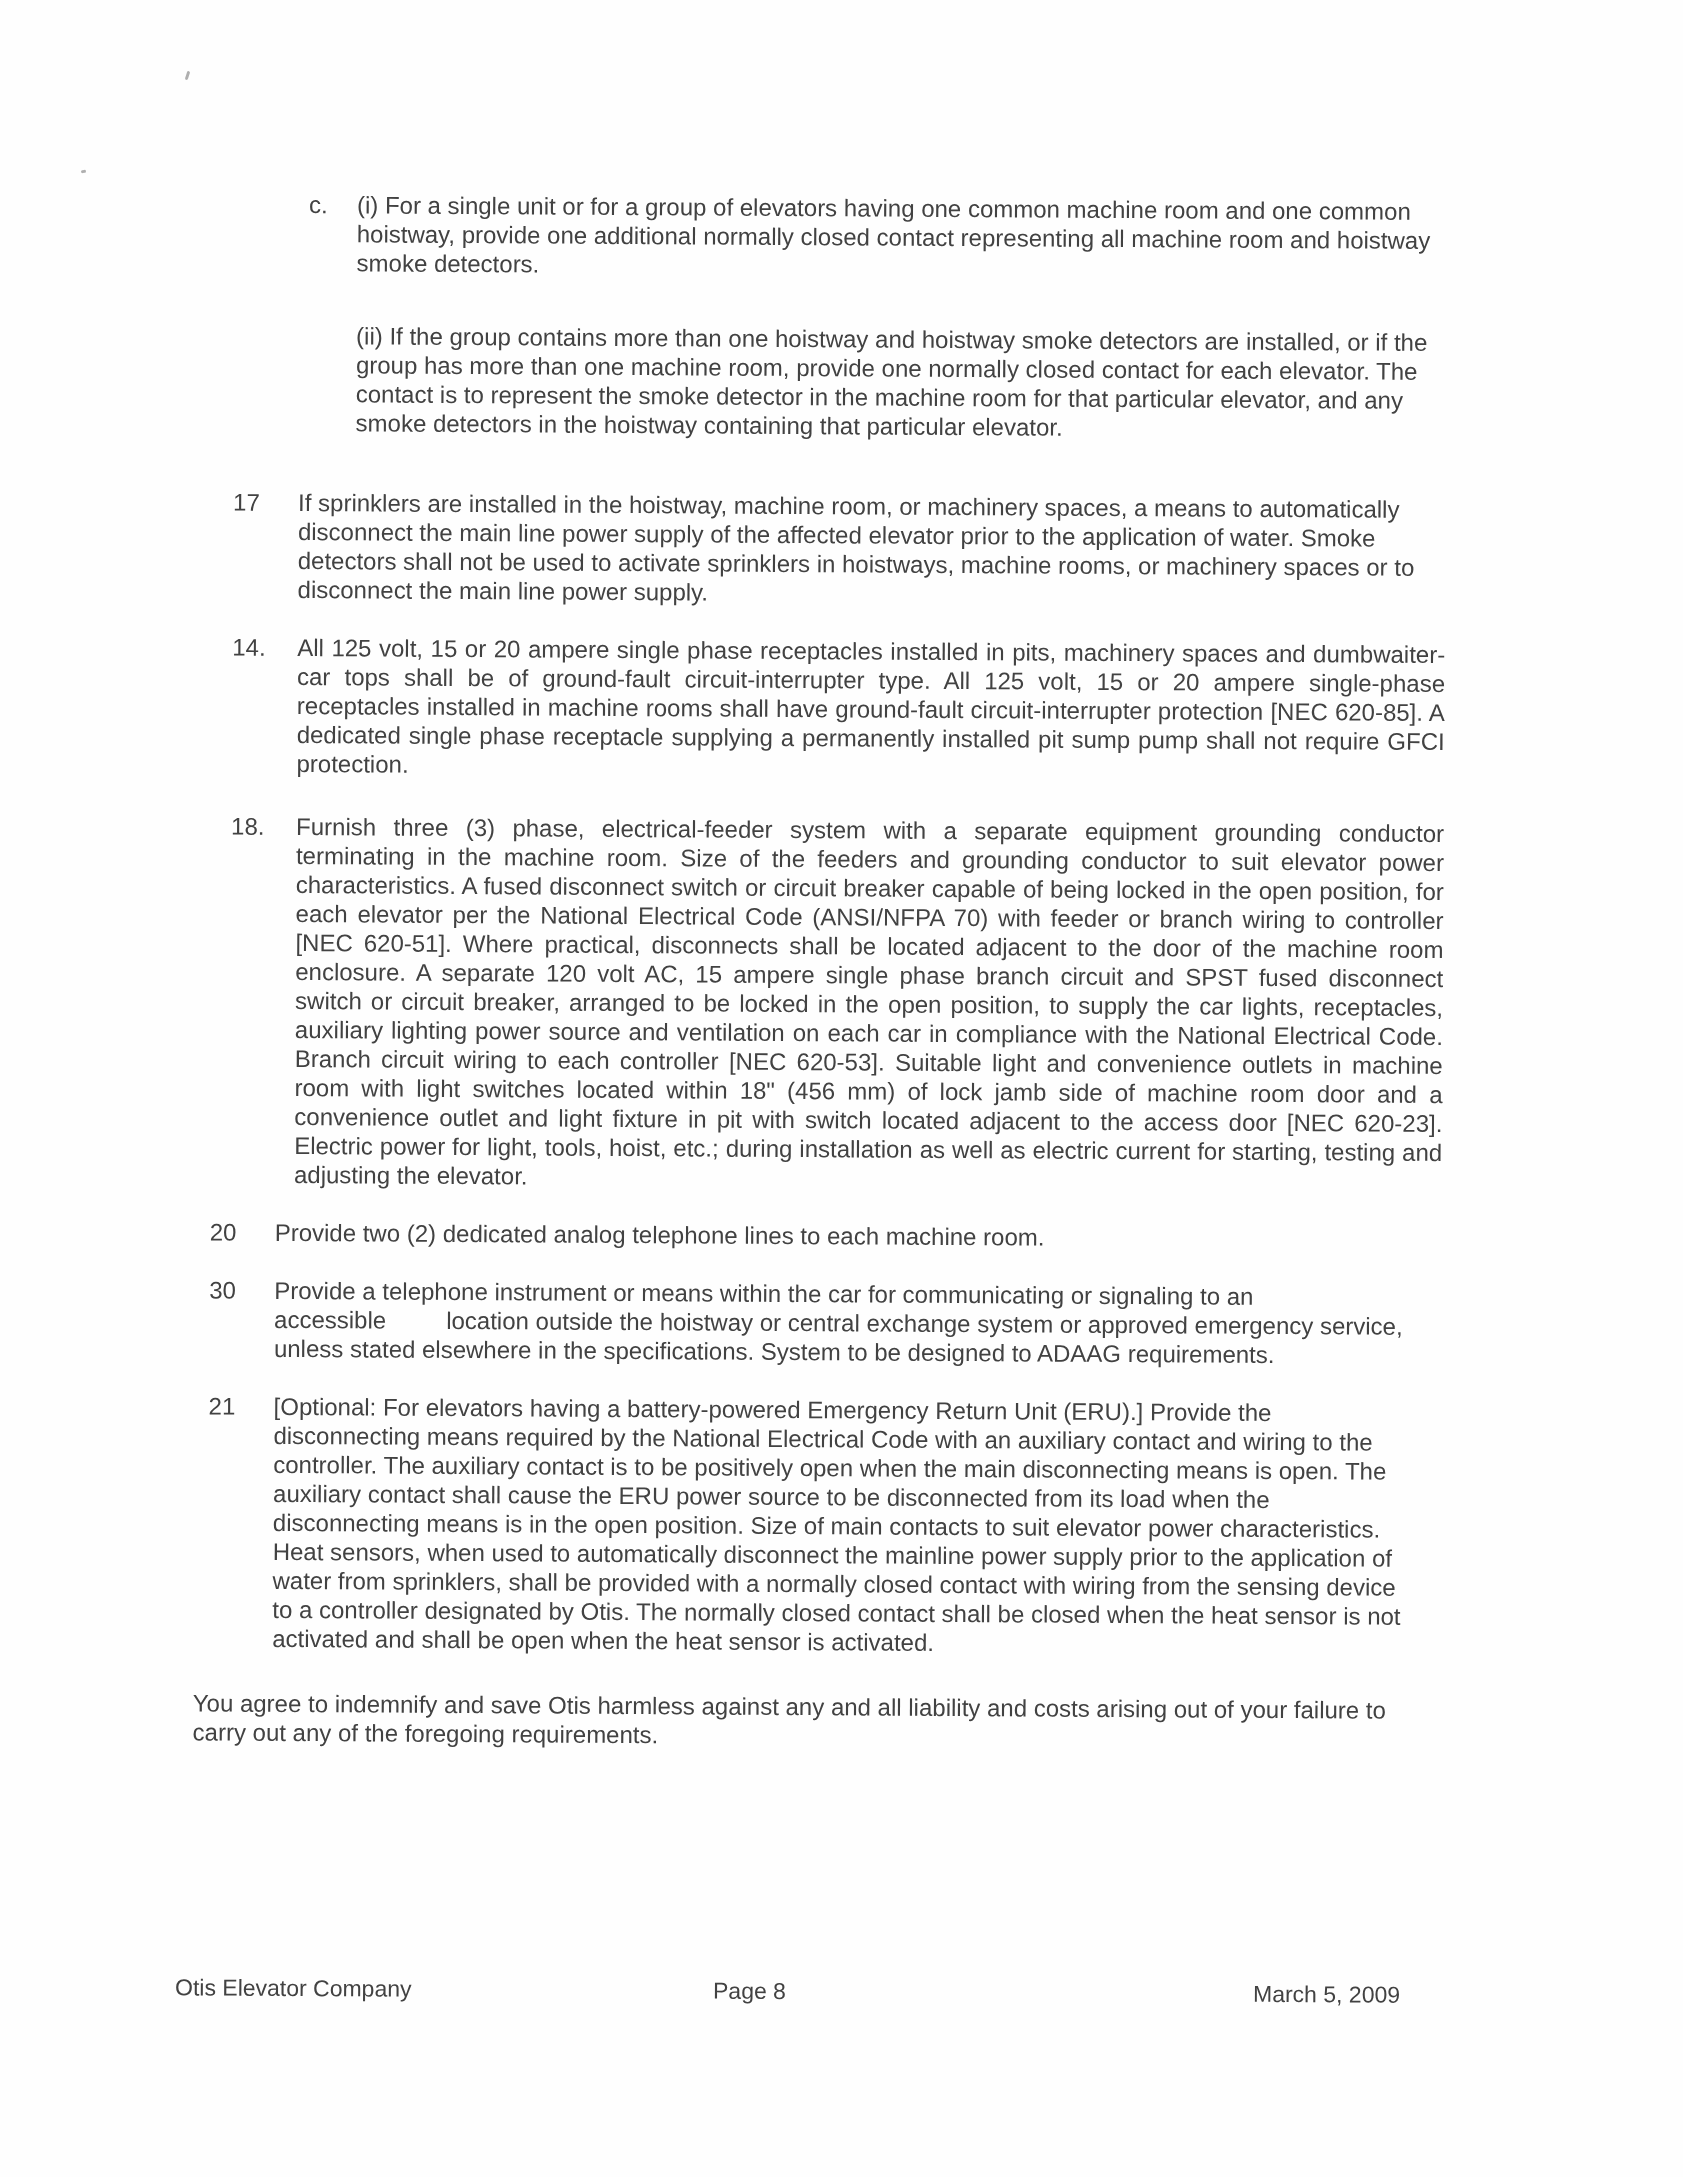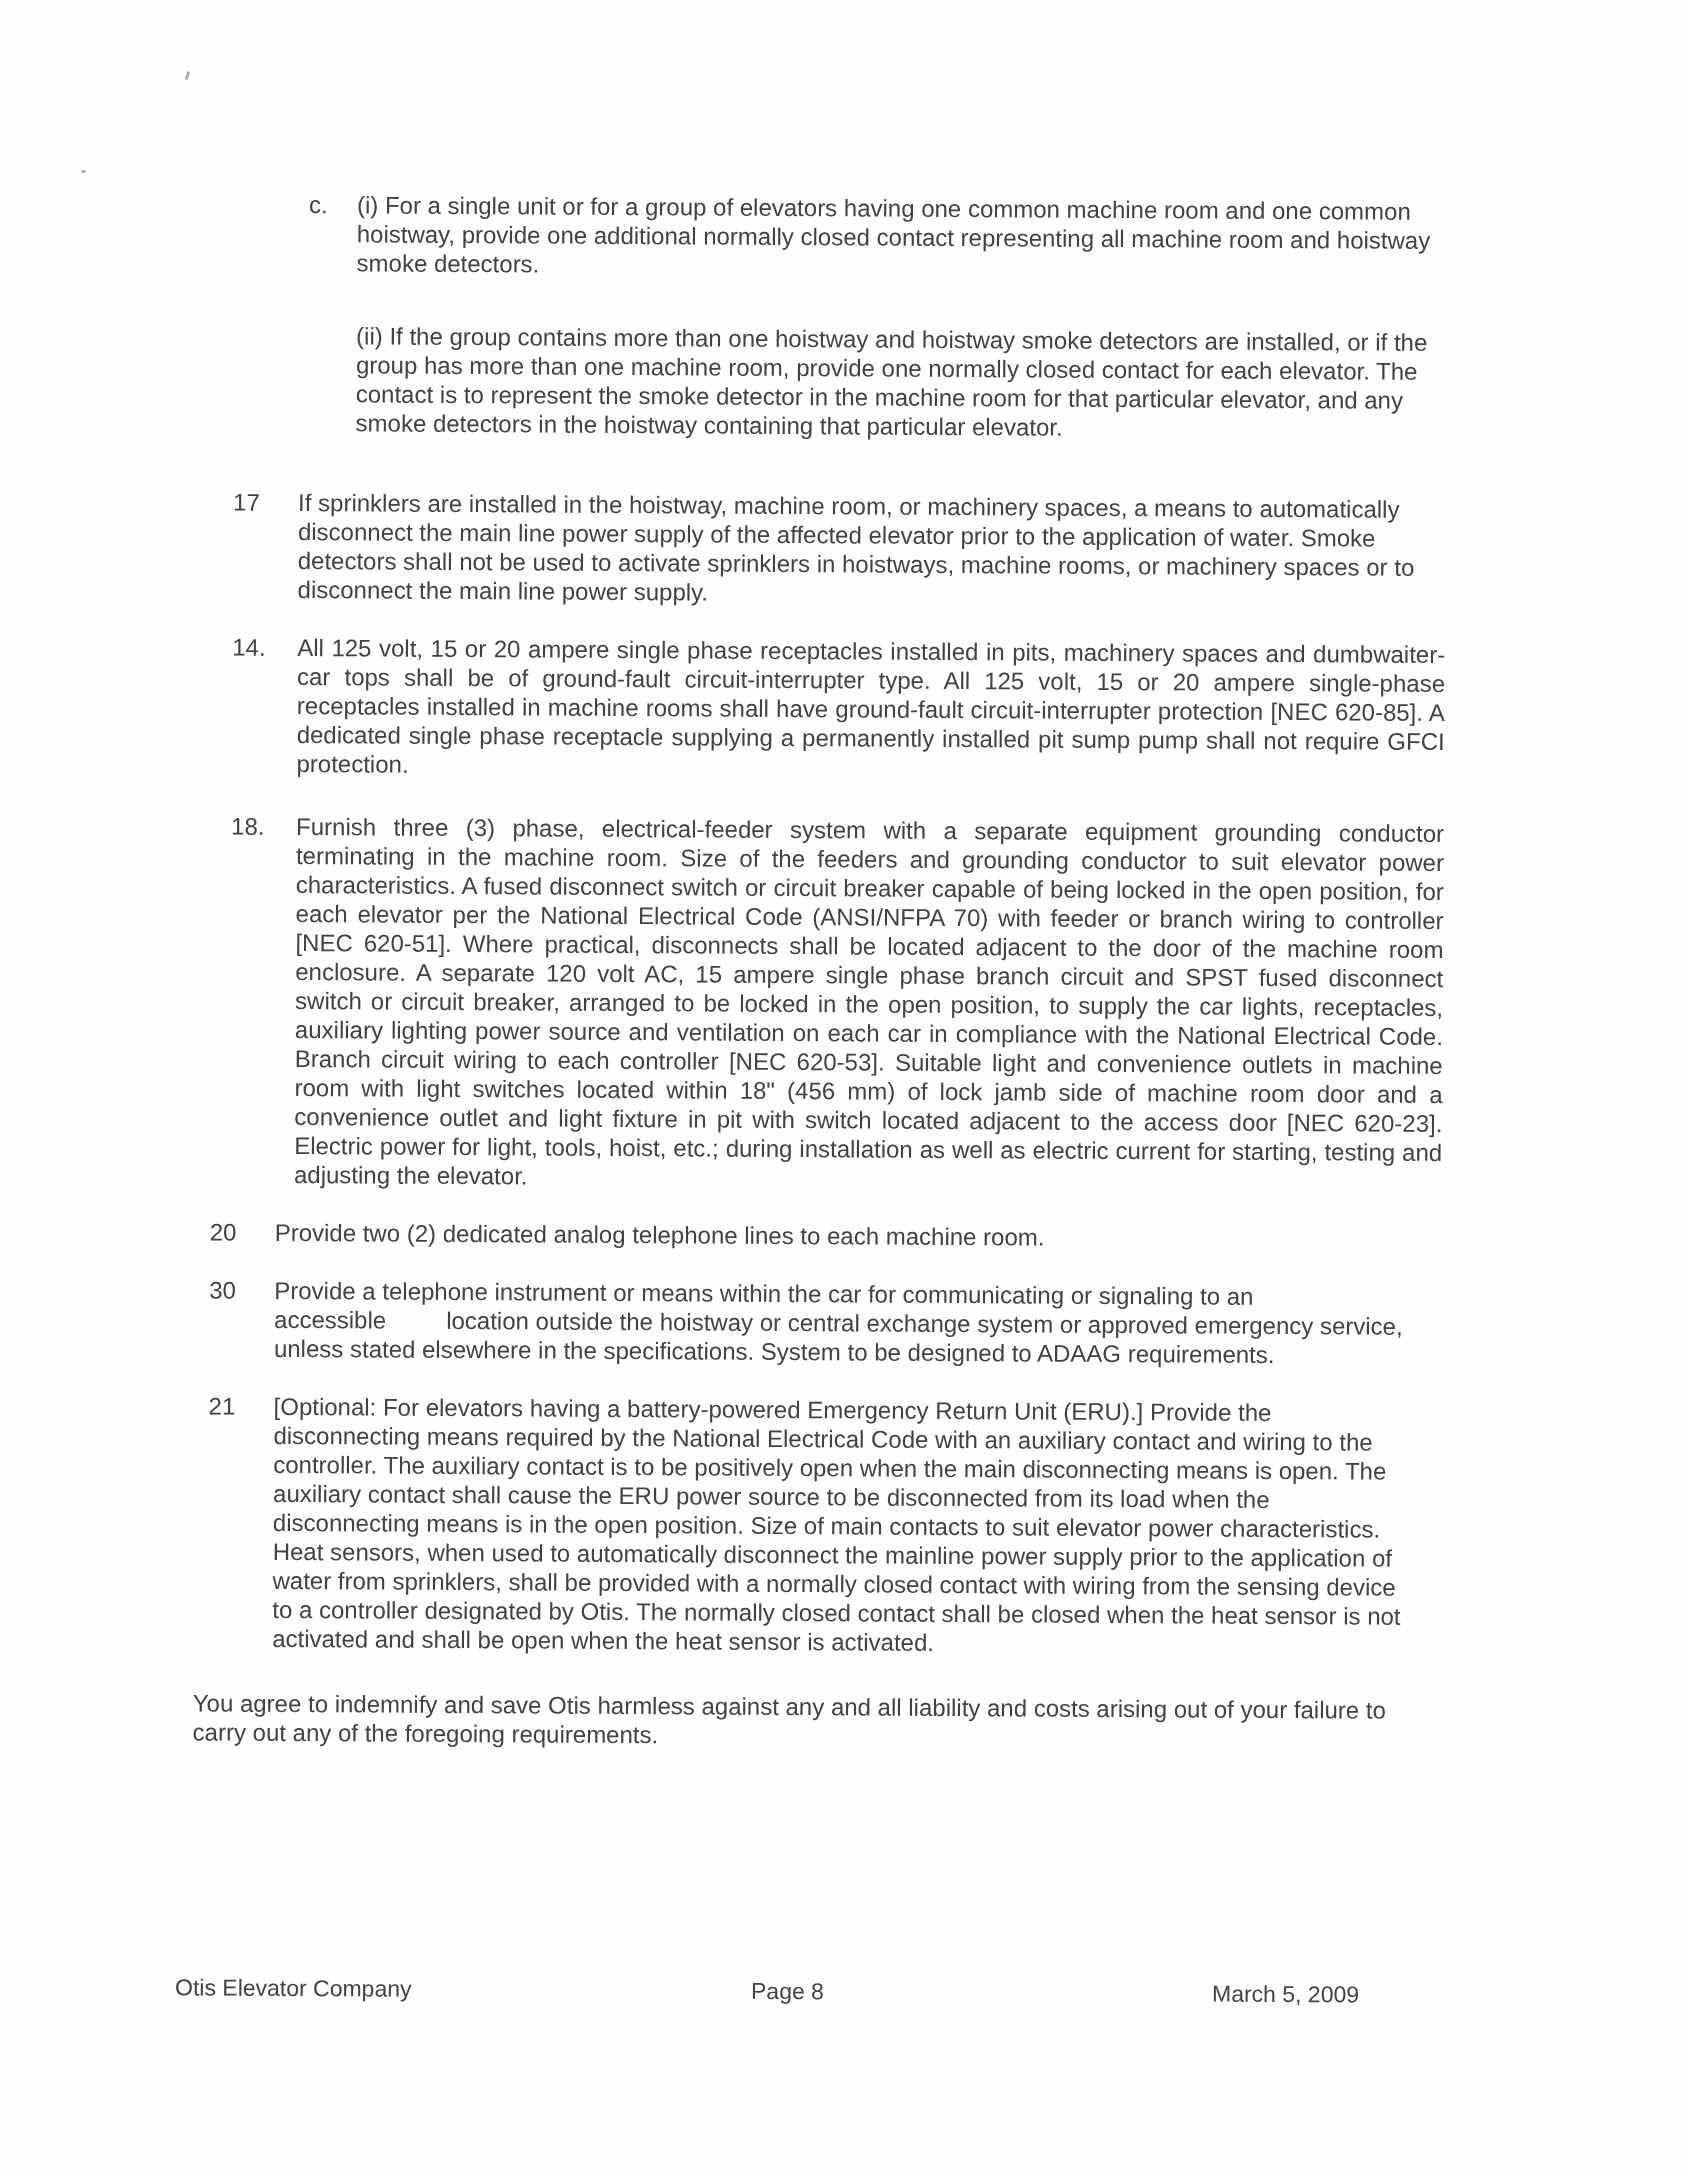--- a/index.html
+++ b/index.html
@@ -42,22 +42,22 @@
   .item.justify .text { text-align: justify; }
   .item.outdent { margin-left: 216px; }
   .item-16 { margin-top: 51px; }
   .item-18 { margin-top: 34px; }
 
   .closing { margin: 36px 0 0 202px; width: 1242px; }
 
   
   .footer span { position: absolute; top: 1974px; font-size: 23px; color: var(--text-color, #424242); }
   .f-left  { left: 186px; }
-  .f-center{ left: 762px; }
-  .f-right { left: 1223px; }
+  .f-center{ left: 724px; }
+  .f-right { left: 1264px; }
 
   
   .artifact { position: absolute; background: #8d8d8d; opacity: 0.7; }
   .artifact-1 { left: 186px; top: 71px; width: 3px; height: 9px; transform: rotate(18deg); border-radius: 2px; }
   .artifact-2 { left: 81px; top: 170px; width: 5px; height: 3px; transform: rotate(-8deg); border-radius: 2px; }
 </style>
 </head>
 <body>
 
 <div class="page">

